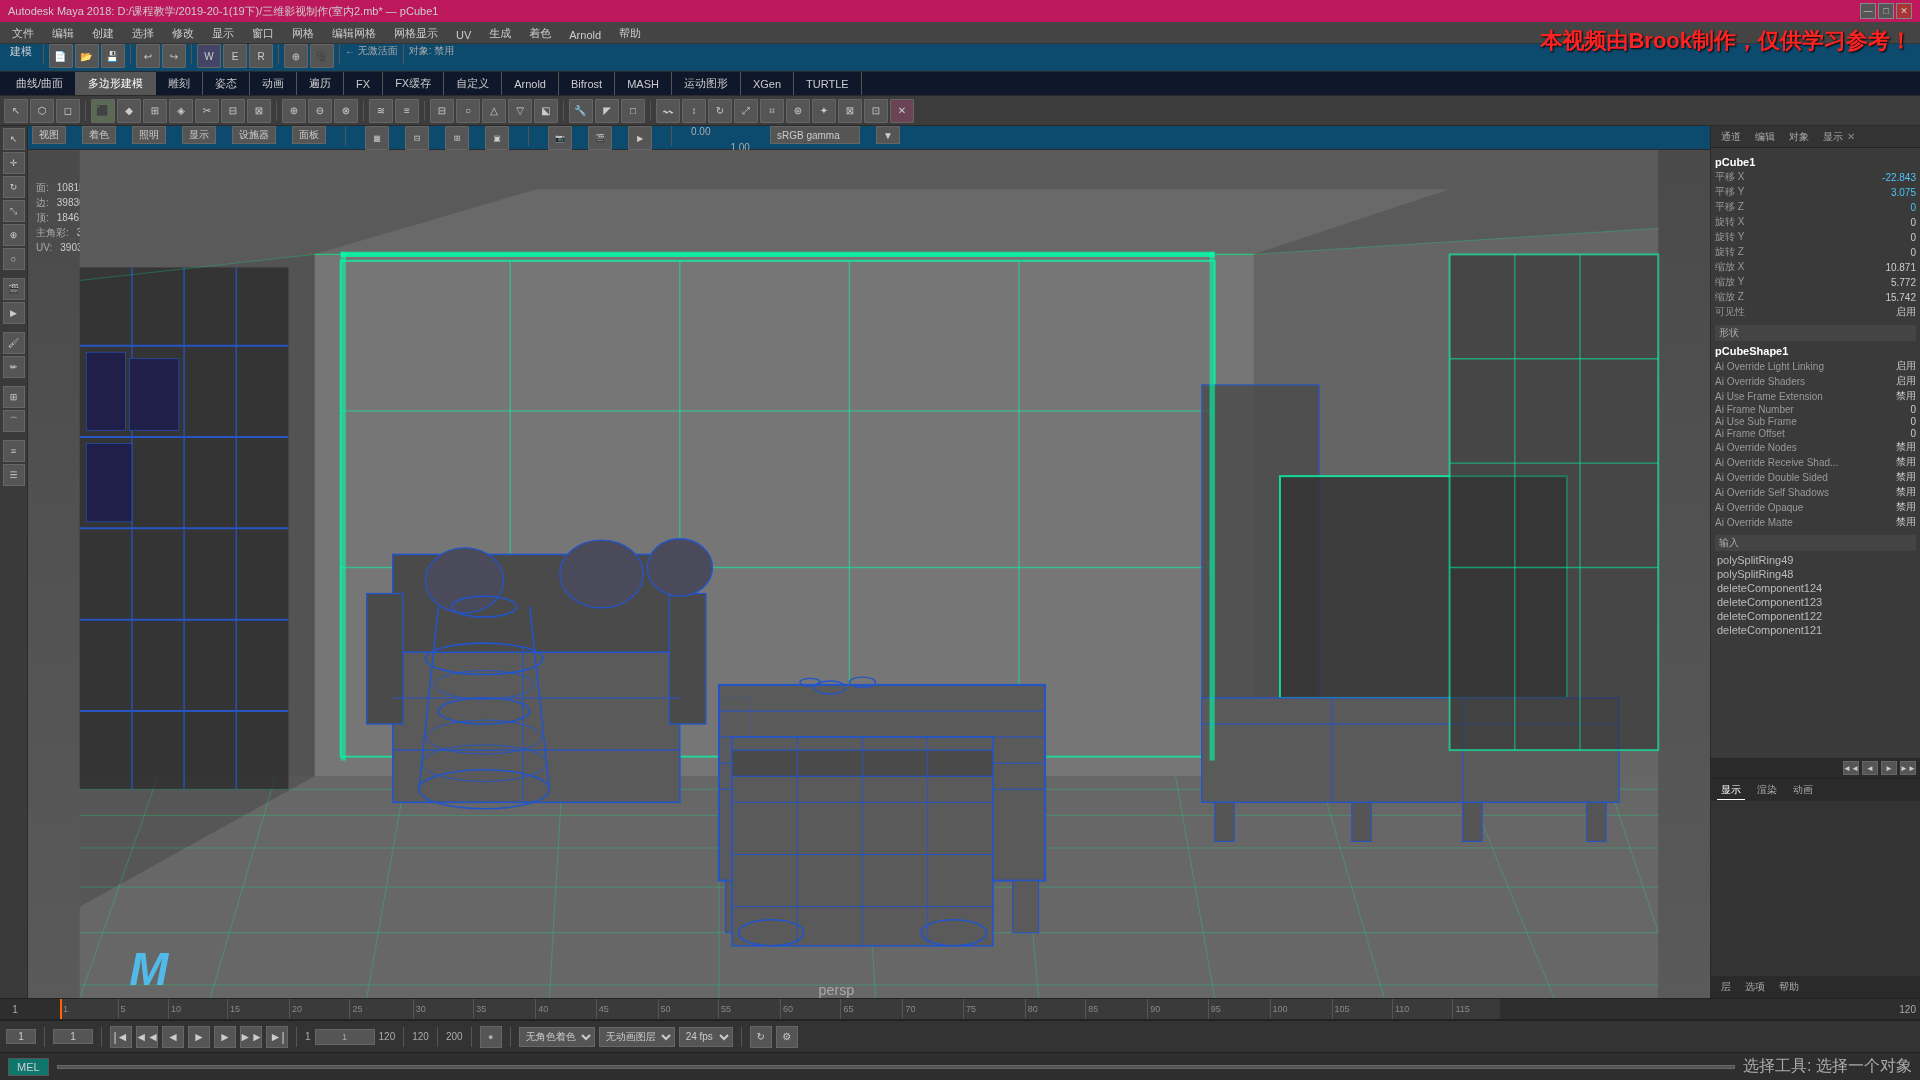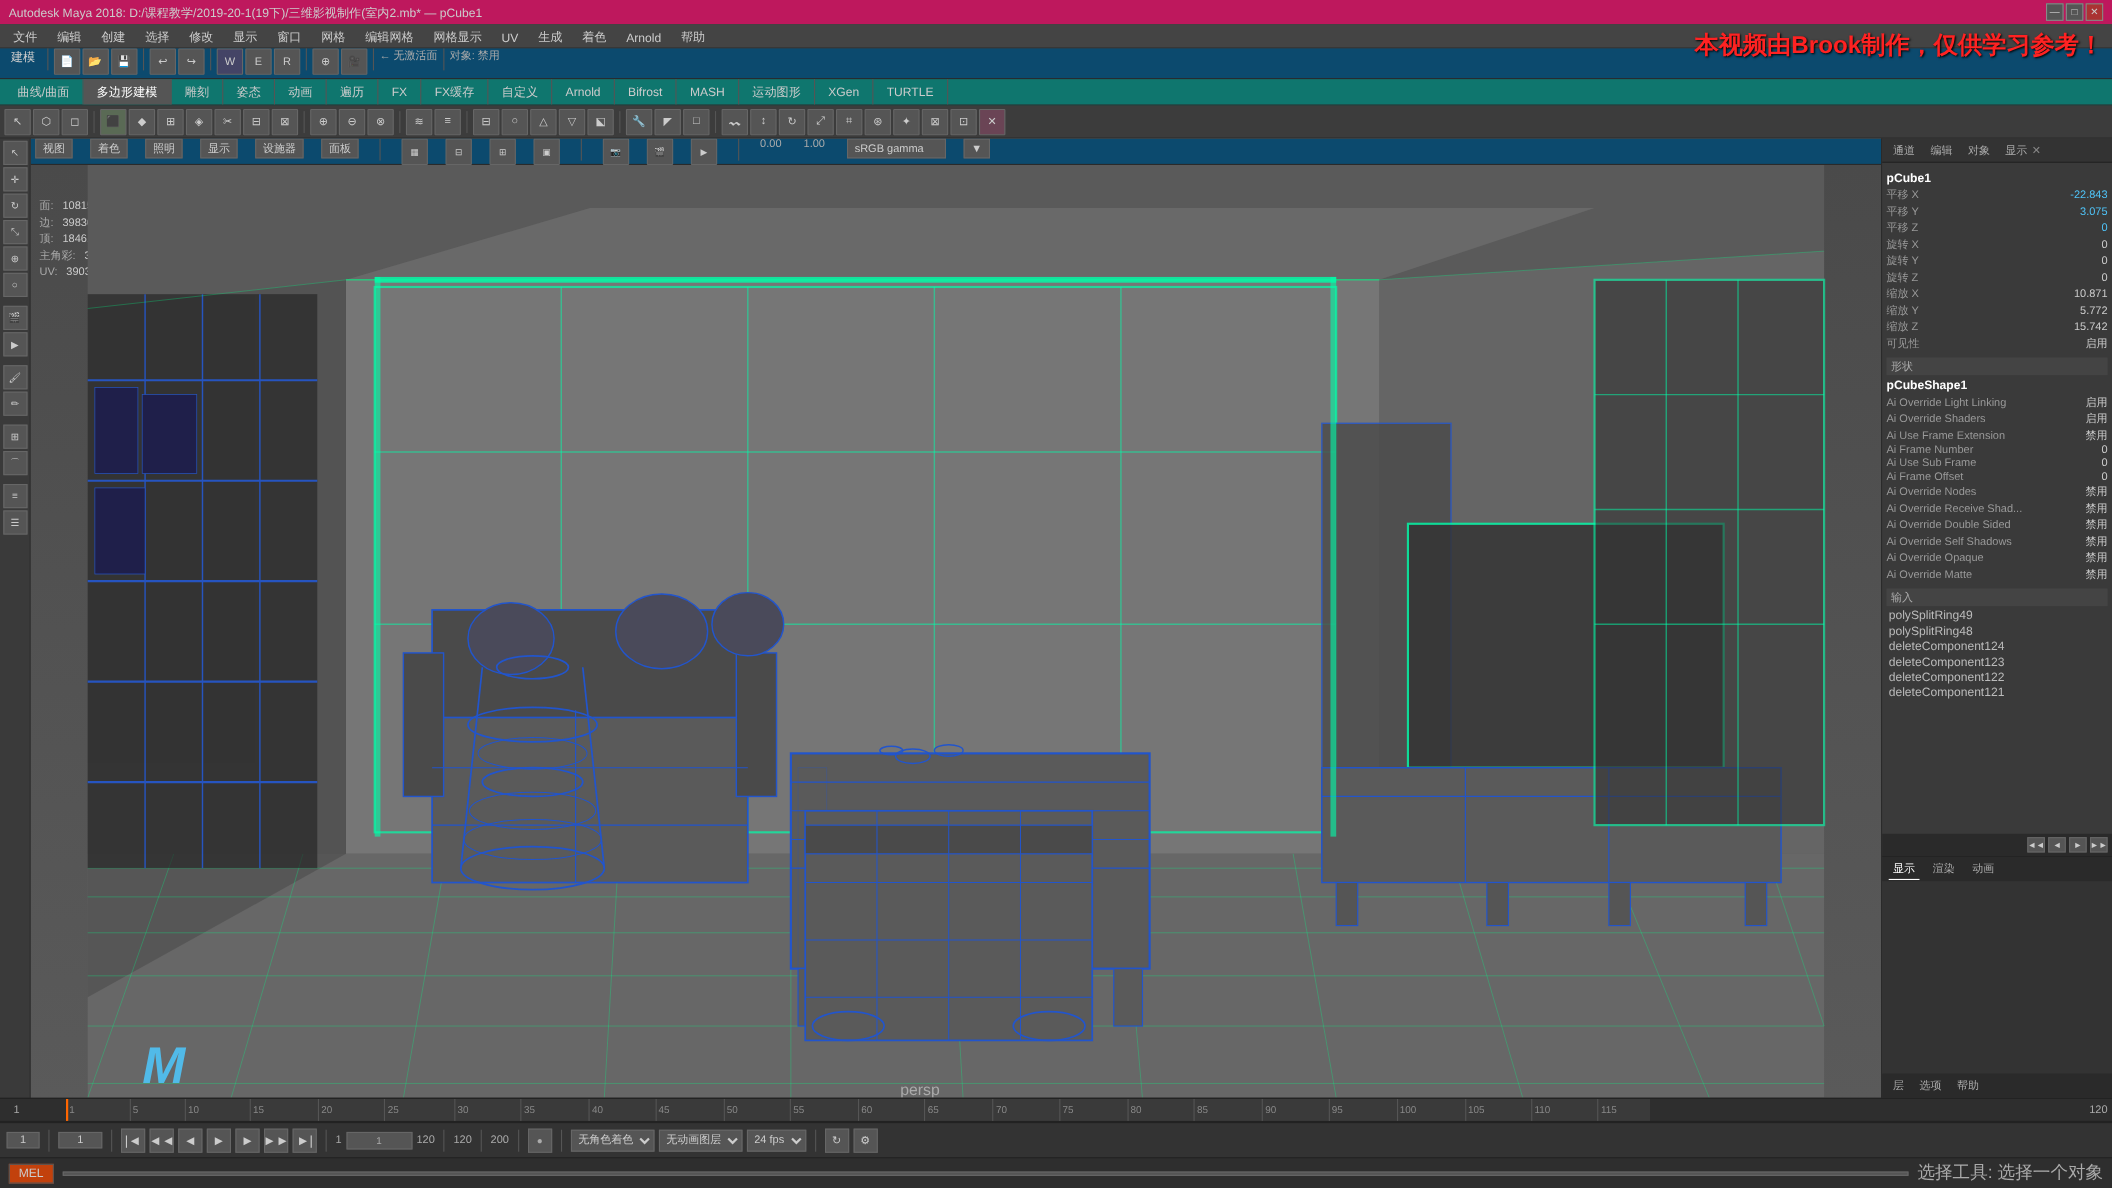--- a/index.html
+++ b/index.html
@@ -88,21 +88,21 @@
       align-items: flex-start;
       padding: 0 4px;
       gap: 2px;
       border-bottom: 1px solid #2a2a2a;
     }
 
     
     #tabsrow {
       width: 100%;
       height: 24px;
-      background: #0f766e;
+      background: #0f172a;
       display: flex;
       align-items: center;
       padding: 0 4px;
       gap: 0;
       border-bottom: 1px solid #2a2a2a;
     }
     .tab-item {
       padding: 3px 12px;
       cursor: pointer;
       font-size: 11px;
@@ -472,21 +472,21 @@
       width: 100%;
       height: 28px;
       background: #2e2e2e;
       display: flex;
       align-items: center;
       padding: 0 8px;
       gap: 8px;
       border-top: 1px solid #222;
     }
     #sb-mode {
-      background: #c2410c;
+      background: #0f766e;
       padding: 2px 8px;
       font-size: 11px;
       color: #ccc;
       border: 1px solid #555;
     }
     #sb-status {
       font-size: 16px;
       color: #aaa;
     }
 
@@ -672,21 +672,21 @@
       <div class="tb-btn" style="font-size:8px;">▦</div>
       <div class="tb-btn" style="font-size:8px;">⊟</div>
       <div class="tb-btn" style="font-size:8px;">⊞</div>
       <div class="tb-btn" style="font-size:8px;">▣</div>
       <div class="tb-sep"></div>
       <div class="tb-btn" style="font-size:8px;">📷</div>
       <div class="tb-btn" style="font-size:8px;">🎬</div>
       <div class="tb-btn" style="font-size:8px;">▶</div>
       <div class="tb-sep"></div>
       <span style="font-size:10px;color:#aaa;">0.00</span>
-      <span style="font-size:10px;color:#aaa;margin:0 4px;">1.00</span>
+      <span style="font-size:10px;color:#aaa;margin:16px 4px;">1.00</span>
       <div class="vp-btn" style="width:90px;">sRGB gamma</div>
       <div class="vp-btn">▼</div>
     </div>
 
     <div id="scene">
 
       <div id="vp-info">
         <div class="vp-info-row">
           <span class="vp-info-label">面:</span>
           <span class="vp-info-val">10815</span>

